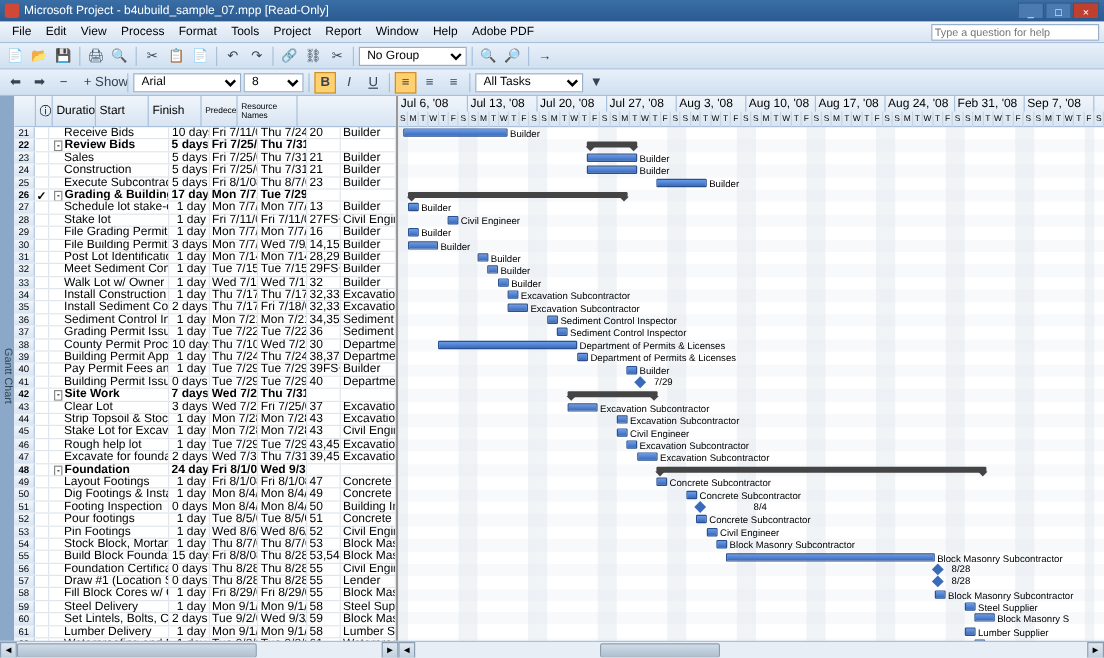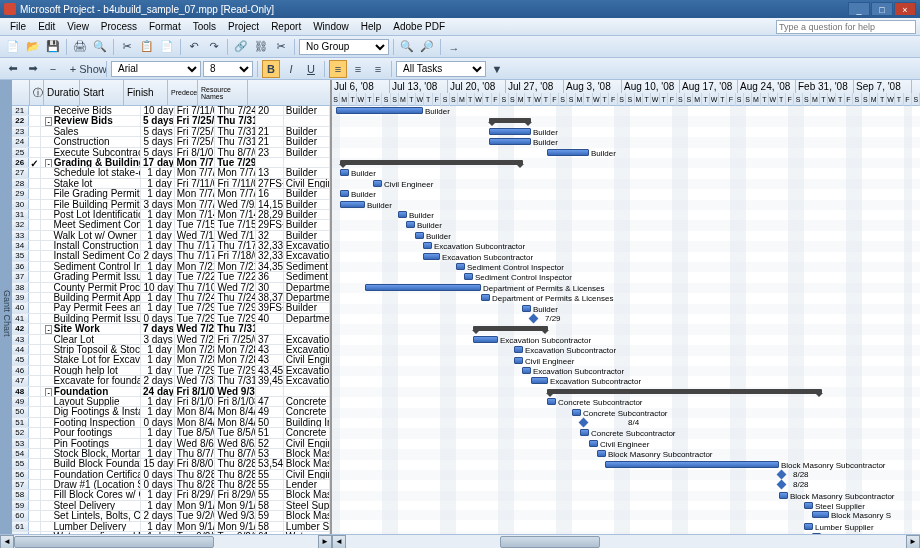--- a/index.html
+++ b/index.html
@@ -415,21 +415,21 @@
           <div class="cell" style="width:108px;padding-left:4px"><span style="border:1px solid #888;padding:0 1px;margin-right:2px;font-size:7px">-</span>Foundation</div>
           <div class="cell" style="width:36px;text-align:right">24 days</div>
           <div class="cell" style="width:44px;text-align:right">Fri 8/1/08</div>
           <div class="cell" style="width:44px;text-align:right">Wed 9/3/08</div>
           <div class="cell" style="width:30px"></div>
           <div class="cell" style="width:50px"></div>
         </div>
         <div class="lp-row">
           <div class="rownum">49</div>
           <div class="indic"></div>
-          <div class="cell" style="width:108px;padding-left:12px">Layout Supplie</div>
+          <div class="cell" style="width:108px;padding-left:12px">Layout Footings</div>
           <div class="cell" style="width:36px;text-align:right">1 day</div>
           <div class="cell" style="width:44px;text-align:right">Fri 8/1/08</div>
           <div class="cell" style="width:44px;text-align:right">Fri 8/1/08</div>
           <div class="cell" style="width:30px">47</div>
           <div class="cell" style="width:50px">Concrete Su</div>
         </div>
         <div class="lp-row">
           <div class="rownum">50</div>
           <div class="indic"></div>
           <div class="cell" style="width:108px;padding-left:12px">Dig Footings &amp; Install Reinforcing</div>

